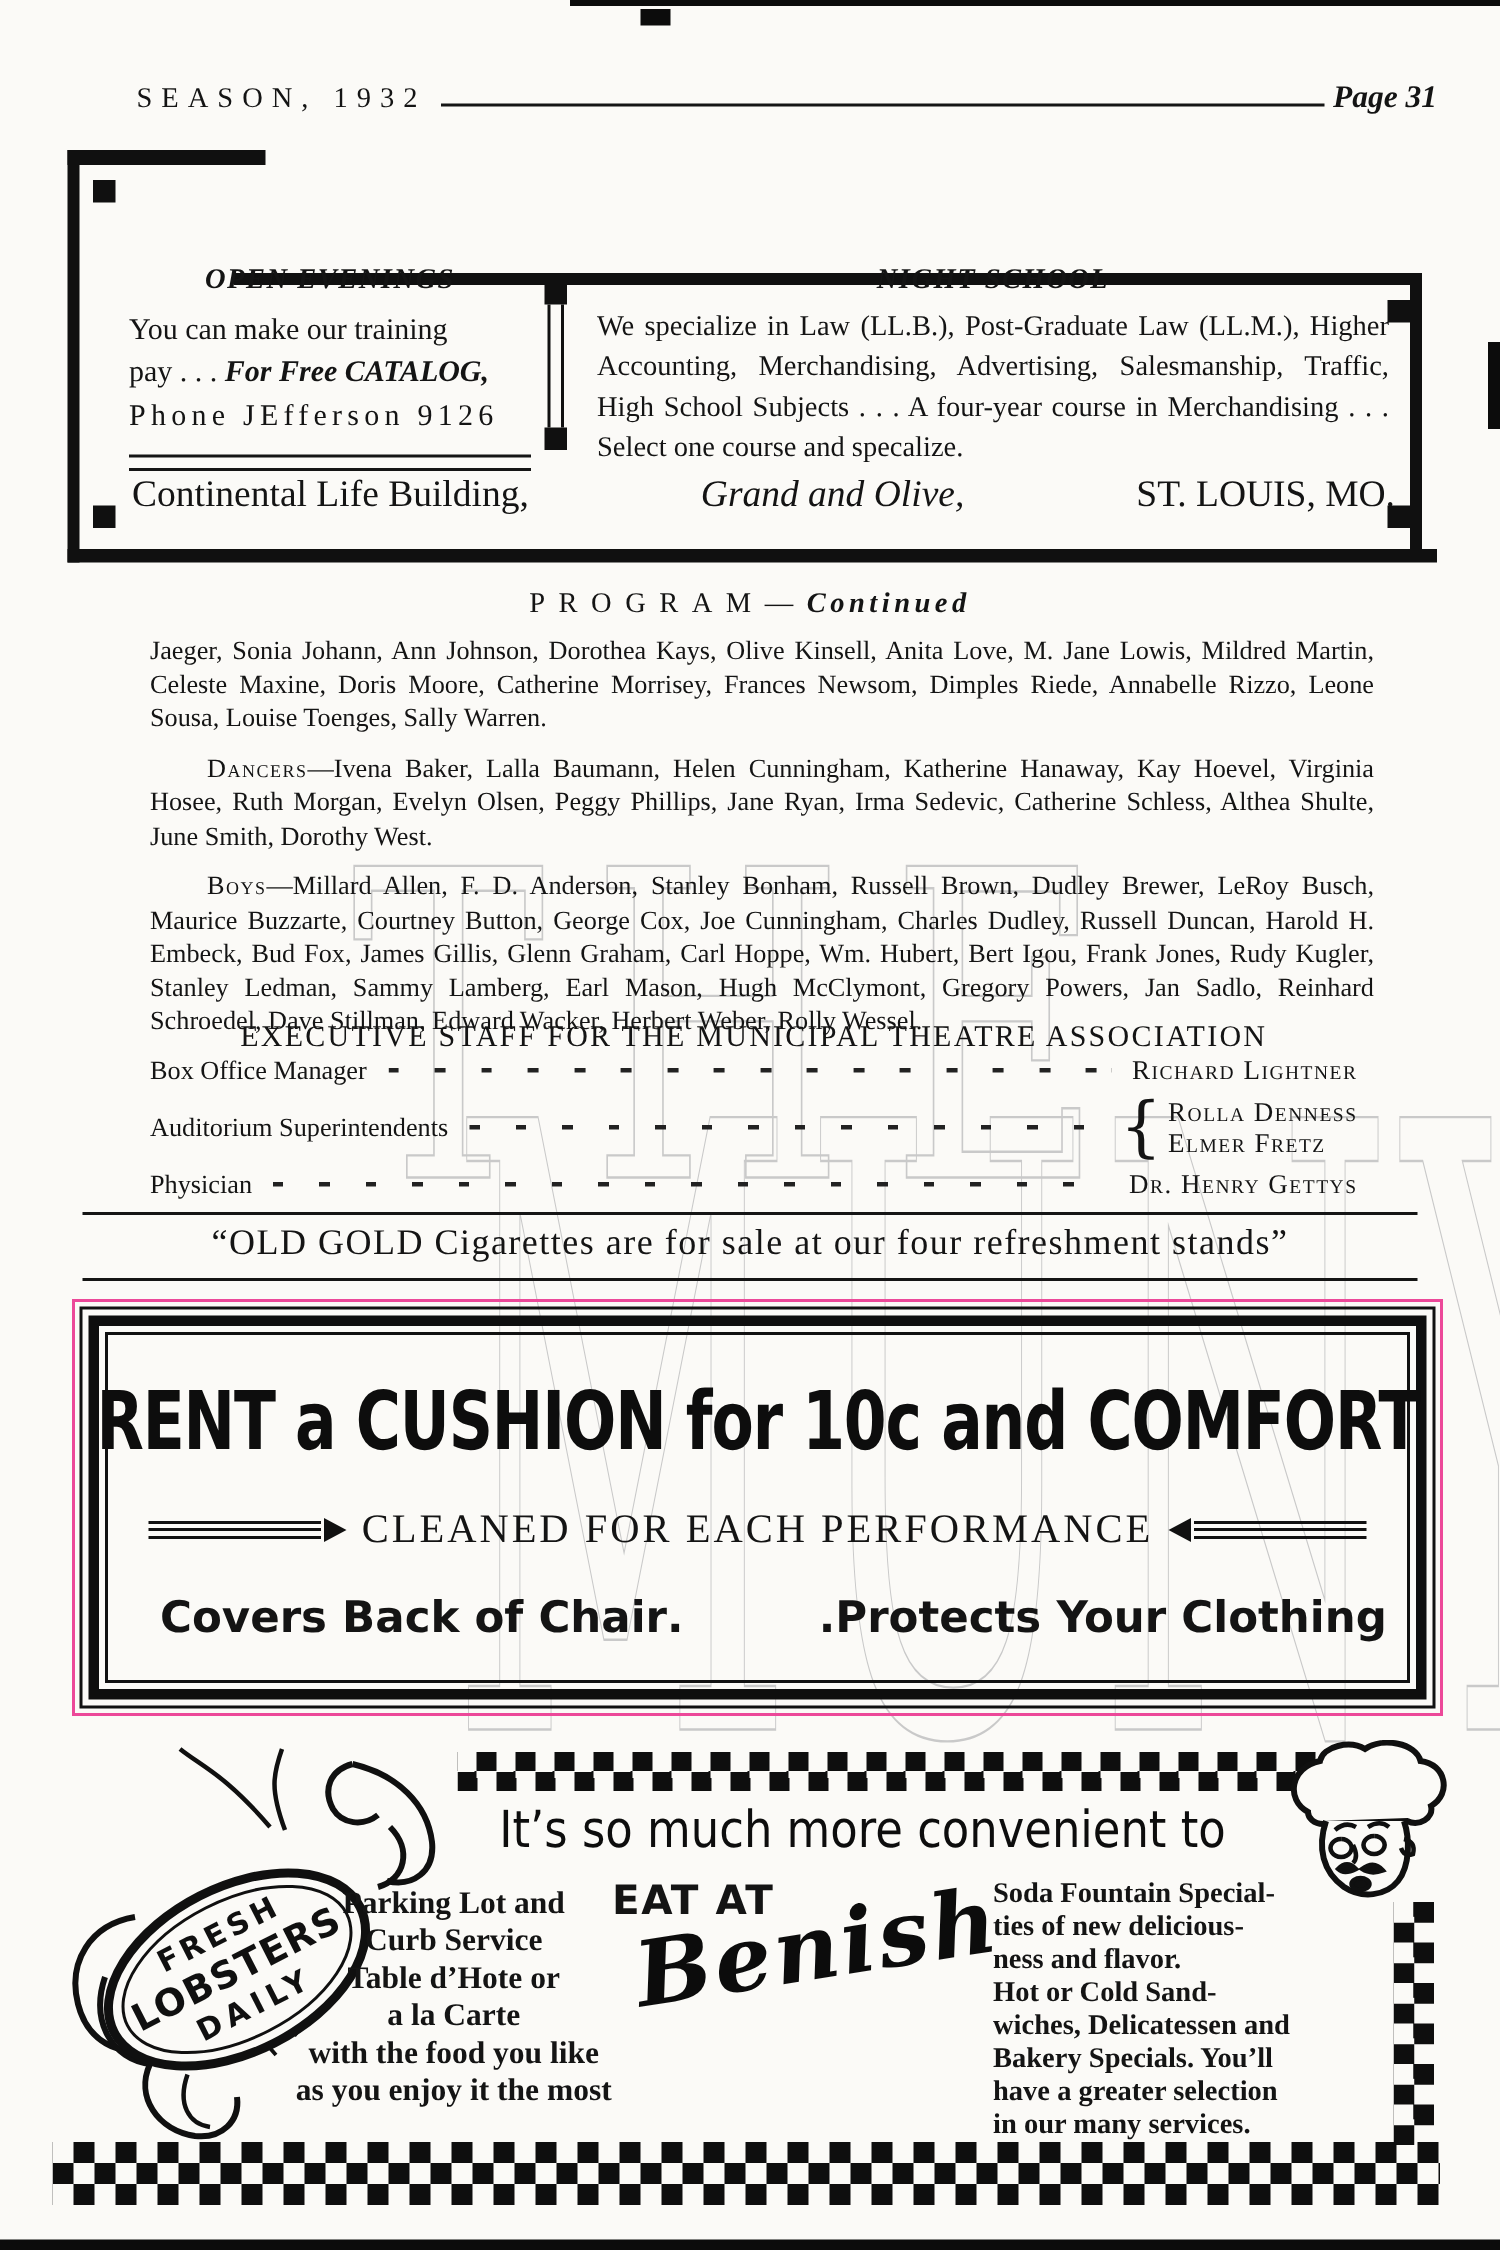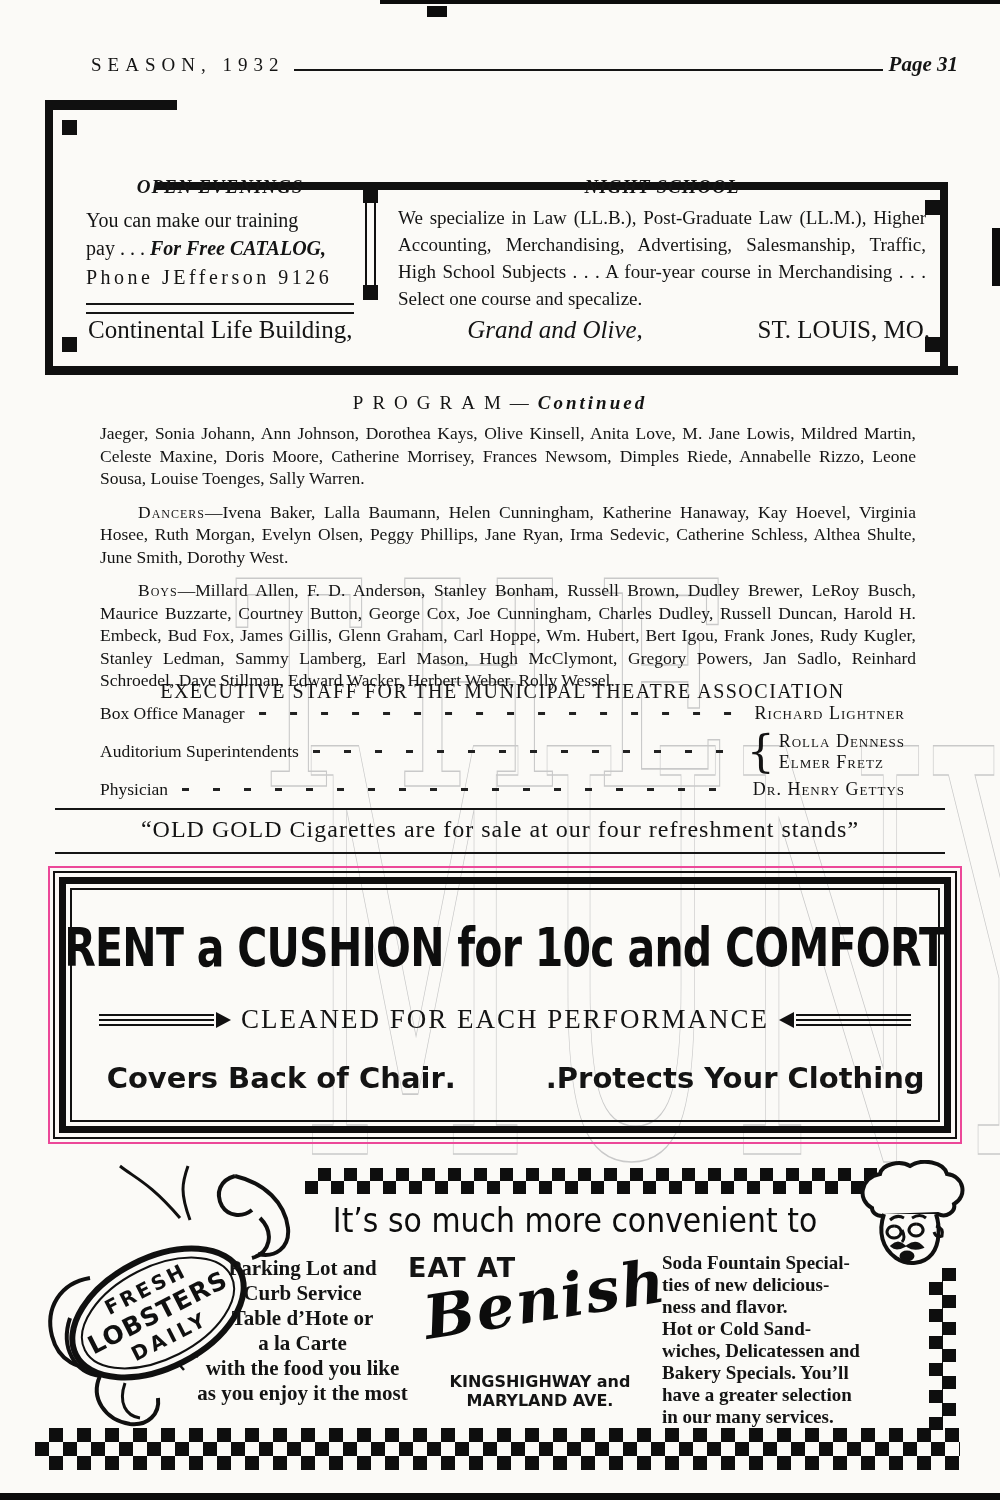--- a/index.html
+++ b/index.html
@@ -302,22 +302,20 @@
 
     <div class="benish-tagline">It’s so much more convenient to</div>
     <div class="benish-leftcol">Parking Lot and
 Curb Service
 Table d’Hote or
 a la Carte
 with the food you like
 as you enjoy it the most</div>
     <div class="benish-eatat">EAT AT</div>
     <div class="benish-script">Benish</div>
-    <div class="benish-address">KINGSHIGHWAY and
-MARYLAND AVE.</div>
     <div class="benish-rightcol">Soda Fountain Special-
 ties of new delicious-
 ness and flavor.
 Hot or Cold Sand-
 wiches, Delicatessen and
 Bakery Specials. You’ll
 have a greater selection
 in our many services.</div>
   </div>
 

